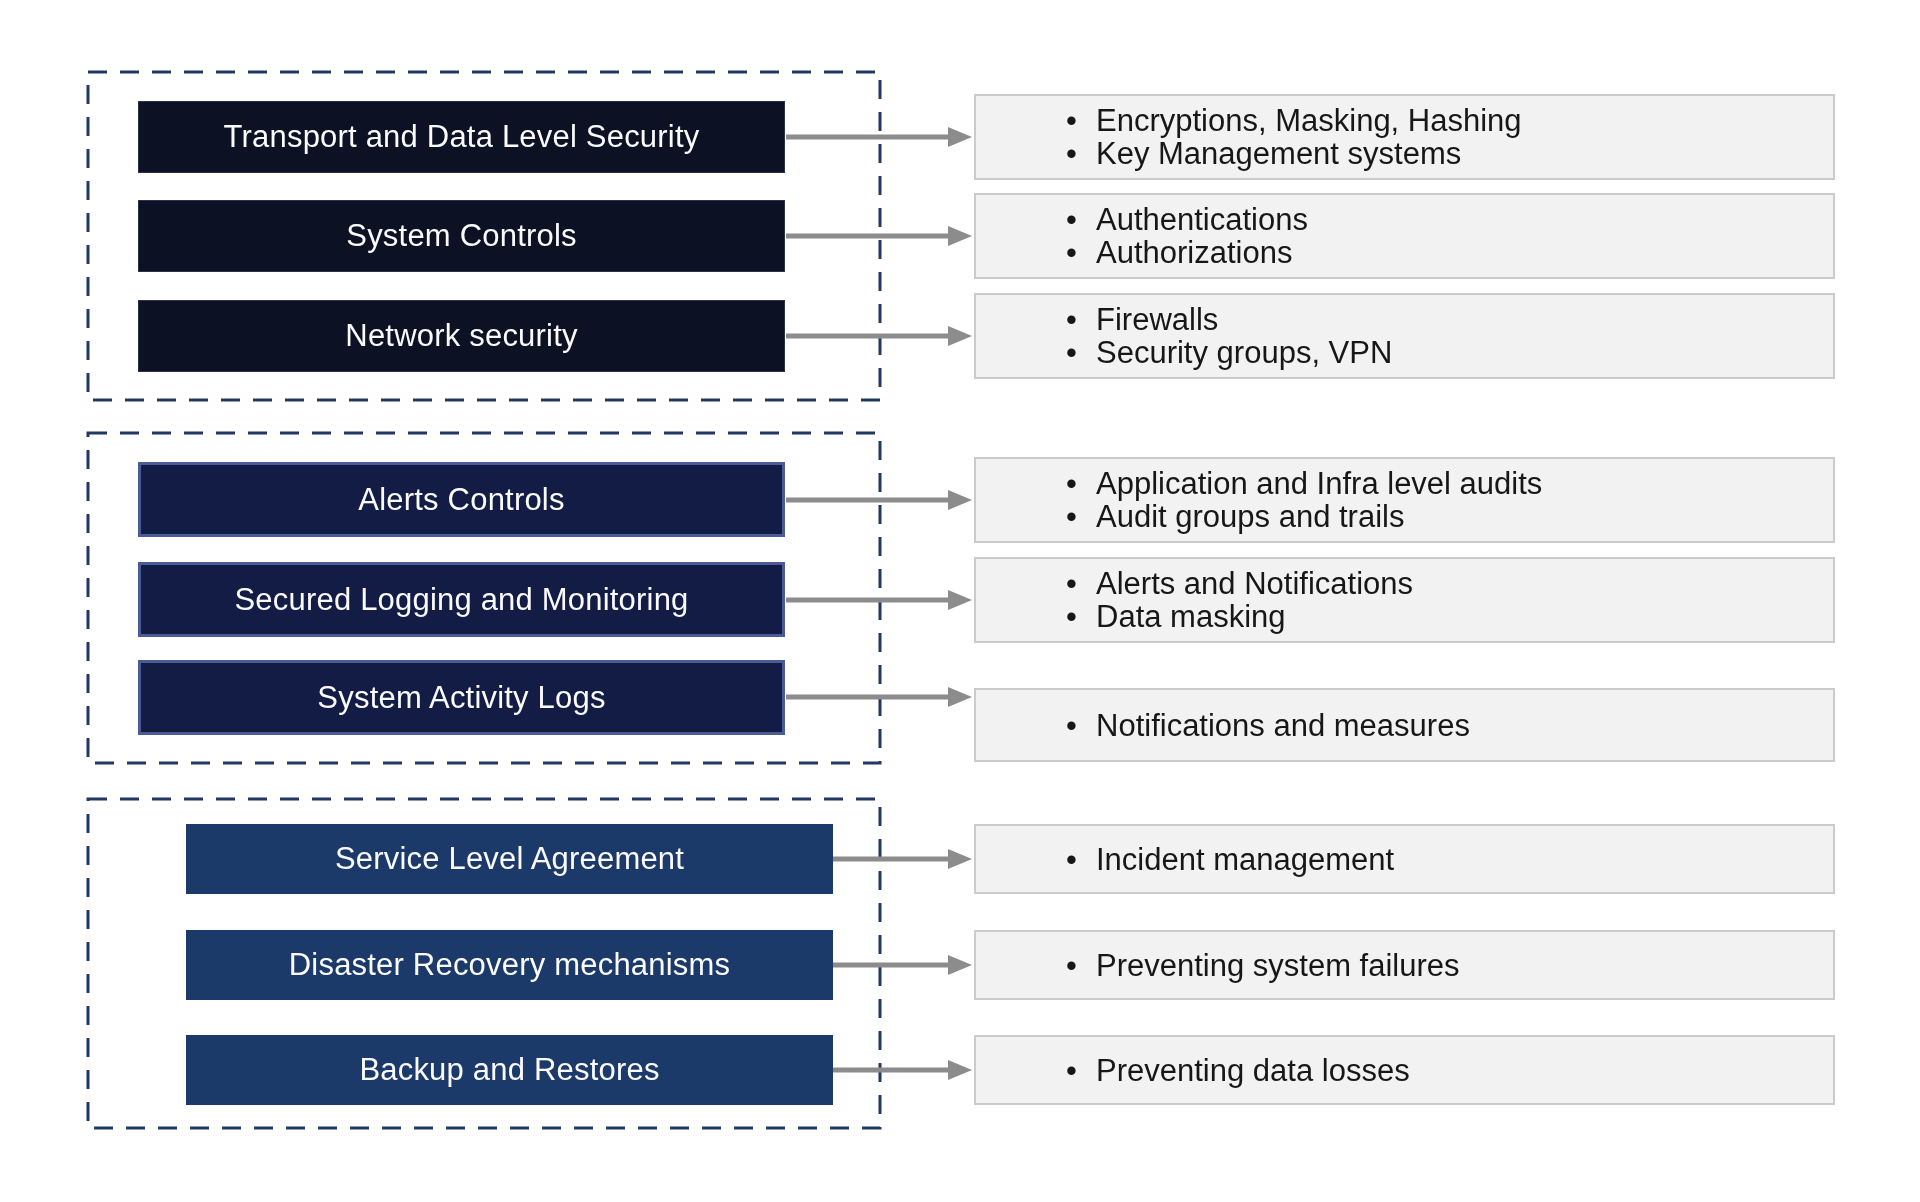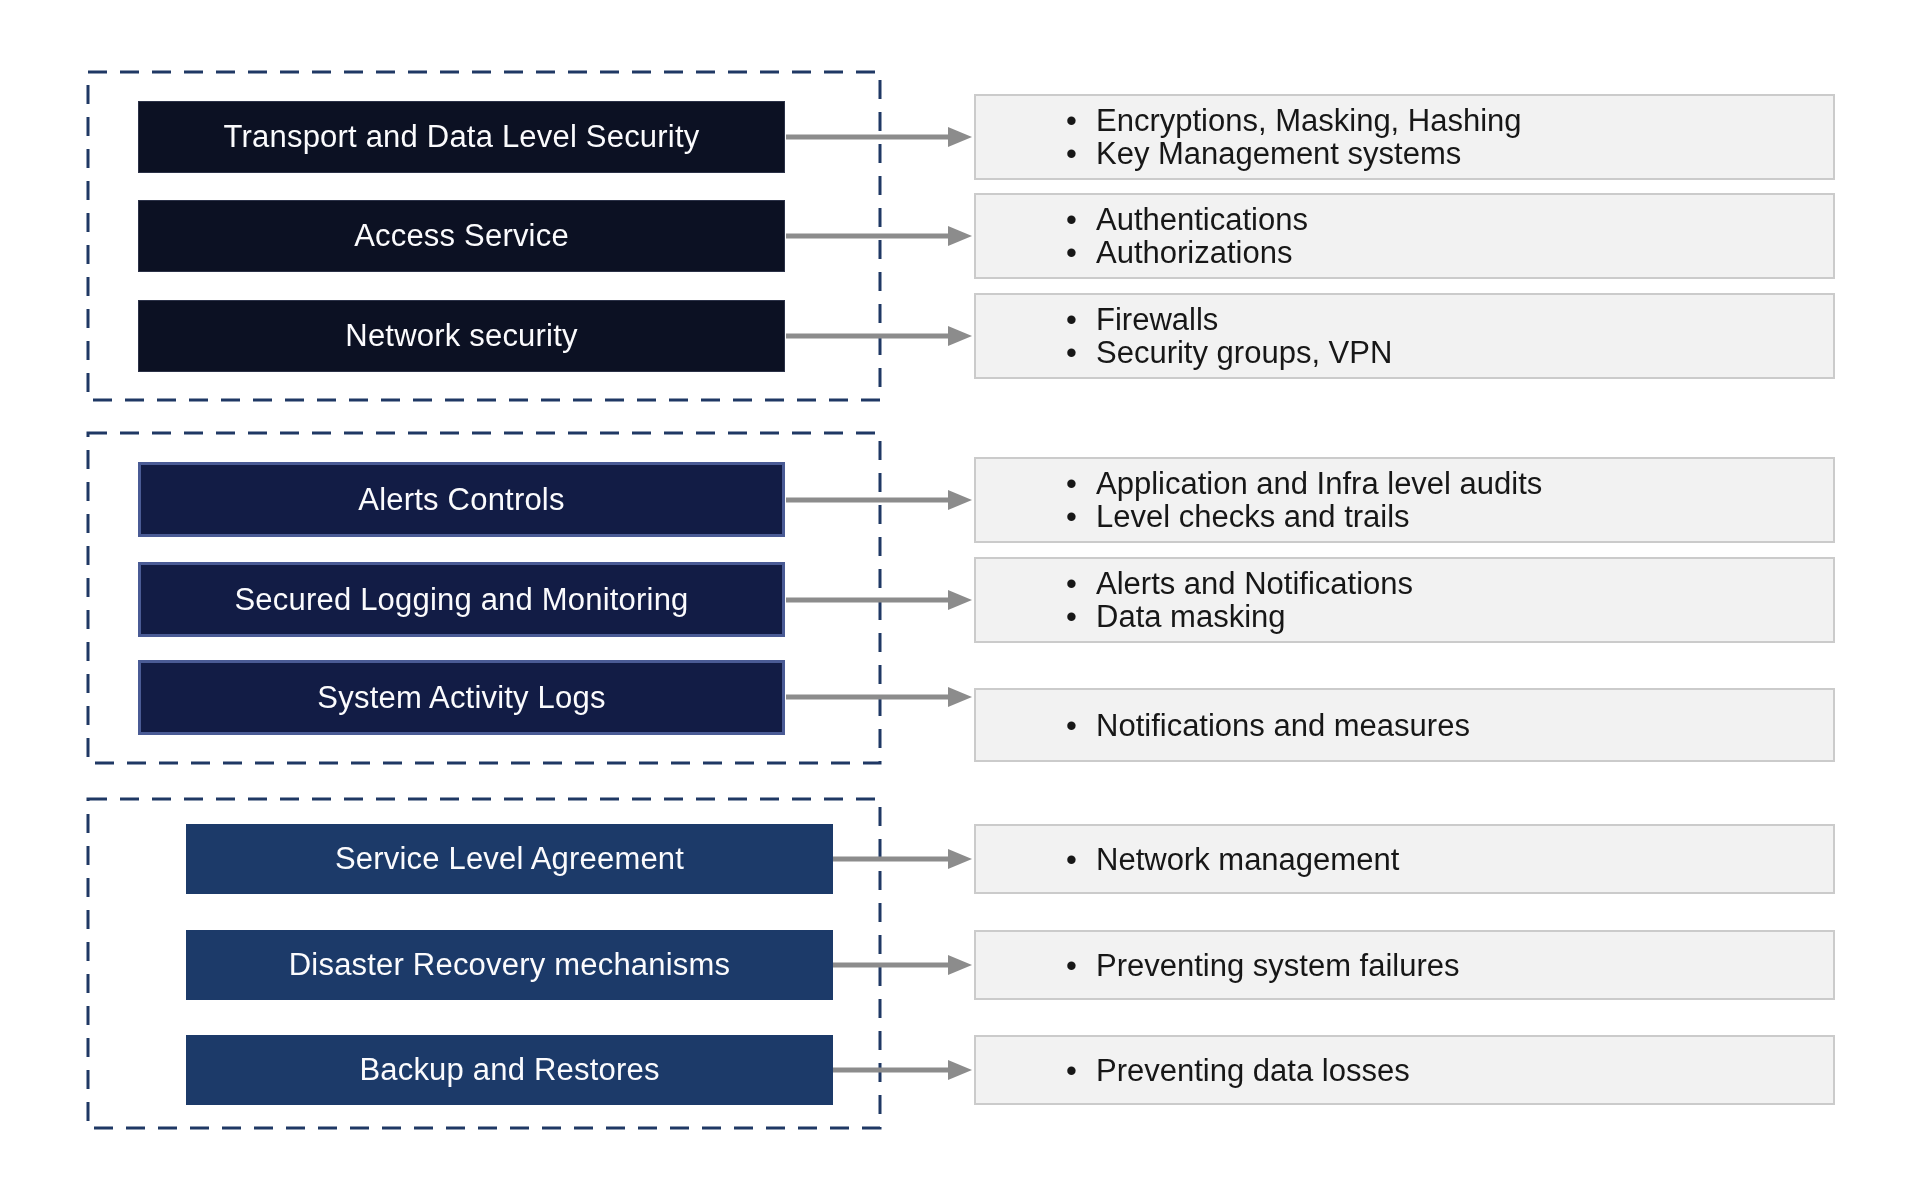--- a/index.html
+++ b/index.html
@@ -91,21 +91,21 @@
     <g>
         <line class="arrow-line" x1="786" y1="1070" x2="950" y2="1070"></line>
         <polygon class="arrow-head" points="948,1060 972,1070 948,1080"></polygon>
       </g>
   </svg>
 
   <div class="dark-box tier1" style="top:101px">
     <span>Transport and Data Level Security</span>
   </div>
   <div class="dark-box tier1" style="top:200px">
-    <span>Access Service</span>
+    <span>System Controls</span>
   </div>
   <div class="dark-box tier1" style="top:300px">
     <span>Network security</span>
   </div>
 
   <div class="dark-box tier2" style="top:462px">
     <span>Alerts Controls</span>
   </div>
   <div class="dark-box tier2" style="top:562px">
     <span>Secured Logging and Monitoring</span>
@@ -139,38 +139,38 @@
   <div class="detail-box" style="top:293px;height:86px">
     <ul>
       <li>Firewalls</li>
       <li>Security groups, VPN</li>
     </ul>
   </div>
 
   <div class="detail-box" style="top:457px;height:86px">
     <ul>
       <li>Application and Infra level audits</li>
-      <li>Level checks and trails</li>
+      <li>Audit groups and trails</li>
     </ul>
   </div>
   <div class="detail-box" style="top:557px;height:86px">
     <ul>
       <li>Alerts and Notifications</li>
       <li>Data masking</li>
     </ul>
   </div>
   <div class="detail-box" style="top:688px;height:74px">
     <ul>
       <li>Notifications and measures</li>
     </ul>
   </div>
 
   <div class="detail-box" style="top:824px;height:70px">
     <ul>
-      <li>Network management</li>
+      <li>Incident management</li>
     </ul>
   </div>
   <div class="detail-box" style="top:930px;height:70px">
     <ul>
       <li>Preventing system failures</li>
     </ul>
   </div>
   <div class="detail-box" style="top:1035px;height:70px">
     <ul>
       <li>Preventing data losses</li>

